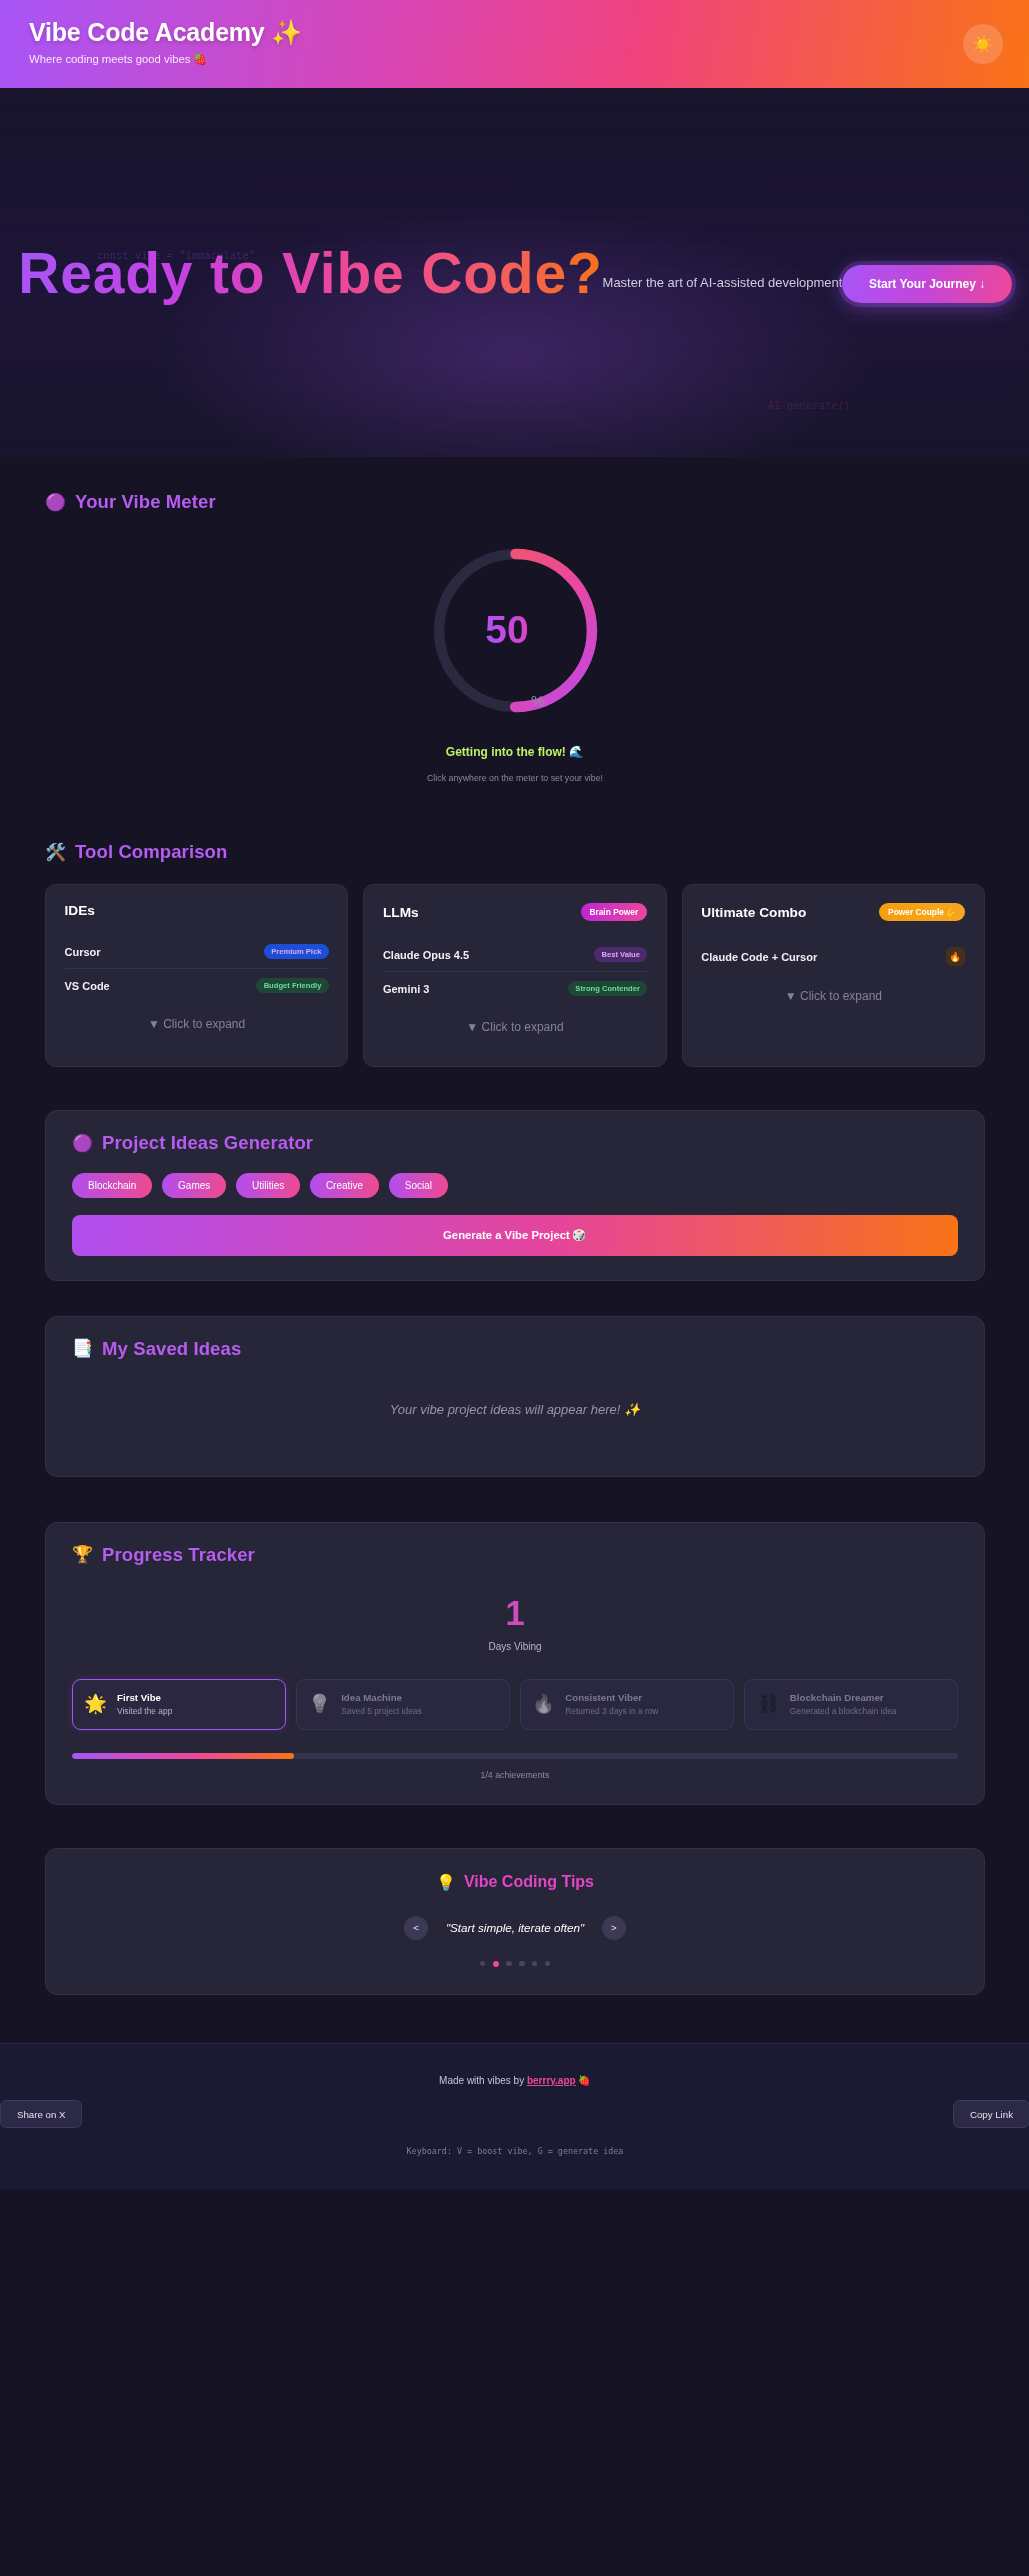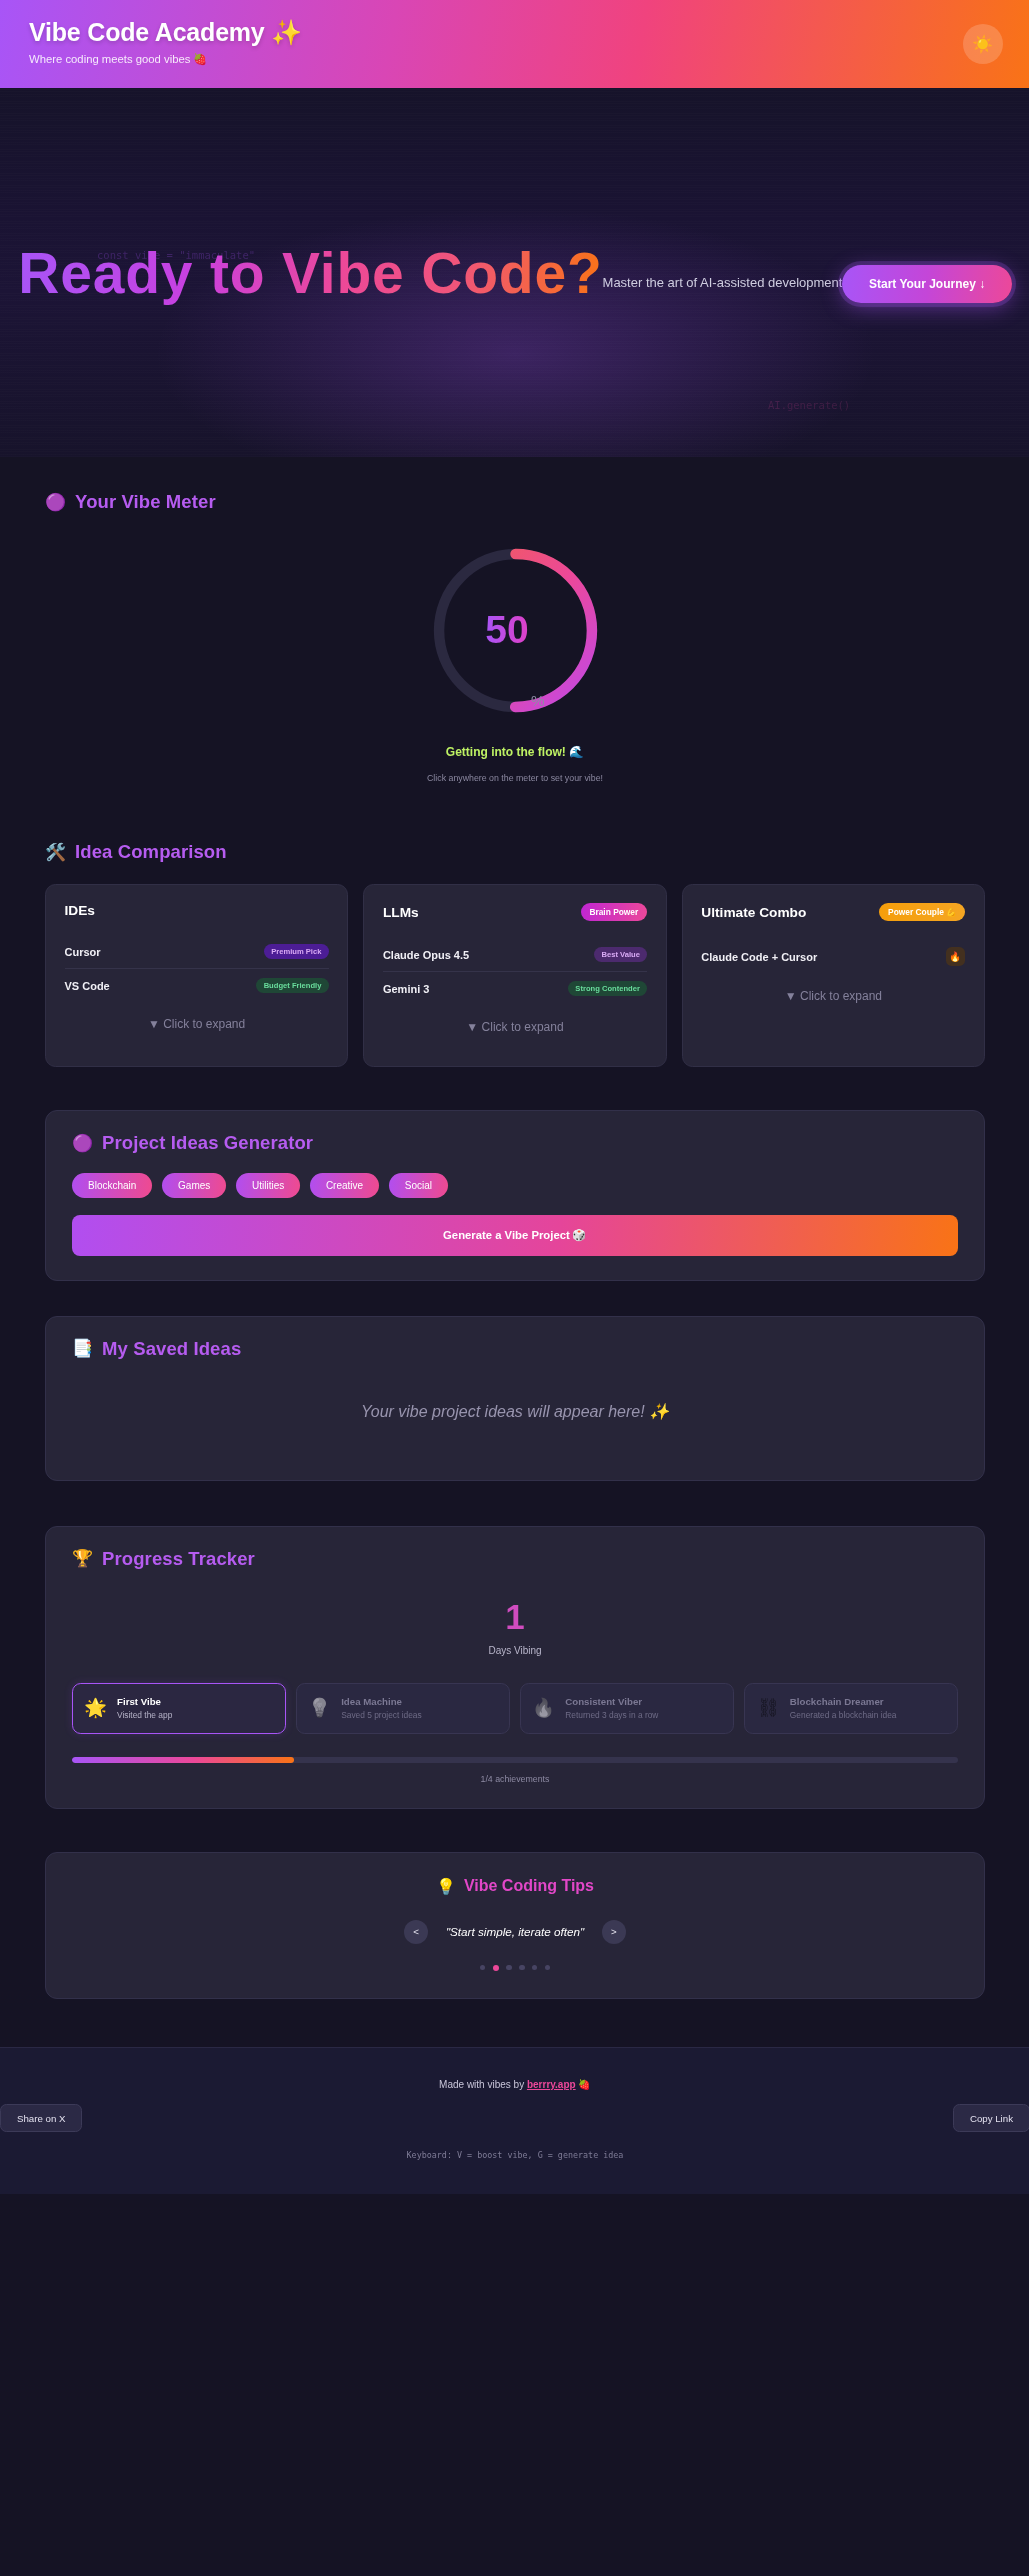--- a/index.html
+++ b/index.html
@@ -168,21 +168,21 @@
   .tool-row {
     display: flex; align-items: center; justify-content: space-between;
     padding: 8.8px 0;
   }
   .tool-row + .tool-row { border-top: 0.8px solid #35334a; }
   .tool-item { font-size: 11px; font-weight: bold; color: #f1f0f6; }
   .tag {
     font-size: 7.6px; font-weight: bold;
     padding: 3.2px 7.2px; border-radius: 8px;
   }
-  .tag-premium { background: #4c1d95; color: #d9aaf5; }
+  .tag-premium { background: #1d4ed8; color: #d9aaf5; }
   .tag-budget  { background: #1f4736; color: #69dd9c; }
   .tag-best    { background: #4c2a6e; color: #d9aaf5; }
   .tag-strong  { background: #1f4736; color: #69dd9c; }
   .emoji-badge {
     width: 19.3px; height: 19.3px; border-radius: 5.6px;
     background: #43301f;
     display: flex; align-items: center; justify-content: center;
     font-size: 9.7px;
   }
   .expand-hint {
@@ -212,21 +212,21 @@
     padding: 13.7px 0; border-radius: 8px;
     font-size: 11.3px; font-weight: bold; color: #ffffff;
     font-family: "Liberation Sans", sans-serif;
     background: linear-gradient(95deg, #b14ef0 0%, #e5459a 55%, #f97316 100%);
   }
 
   
   .saved-section { padding-top: 35px; }
   .saved-empty {
     margin-top: 42px; text-align: center;
-    font-size: 16px; font-style: italic; color: #9894ae;
+    font-size: 13px; font-style: italic; color: #9894ae;
     padding-bottom: 35px;
   }
 
   
   .prog-section { padding-top: 45px; }
   .streak { margin-top: 27px; text-align: center; }
   .streak-num {
     font-size: 35px; font-weight: bold;
     background: linear-gradient(95deg, #b14ef0, #ef4a8f);
     -webkit-background-clip: text; background-clip: text; color: transparent;
@@ -351,21 +351,21 @@
         </div>
       </div>
       <div class="meter-status">Getting into the flow! 🌊</div>
       <div class="meter-hint">Click anywhere on the meter to set your vibe!</div>
     </div>
   </div>
 
   <div class="wrap tools-section">
     <div class="section-title">
       <span class="ti">🛠️</span>
-      <span>Idea Comparison</span>
+      <span>Tool Comparison</span>
     </div>
     <div class="tools-grid">
 
       <div class="tool-card">
         <div class="tool-head">
           <span class="tool-name">IDEs</span>
         </div>
         <div class="tool-row">
           <span class="tool-item">Cursor</span>
           <span class="tag tag-premium">Premium Pick</span>

